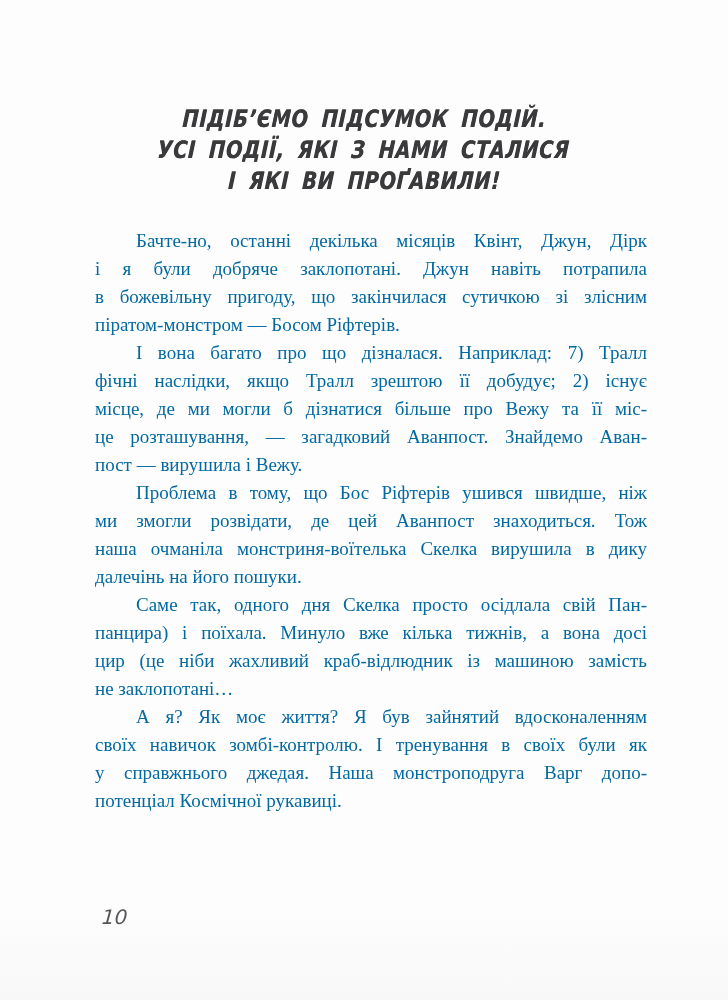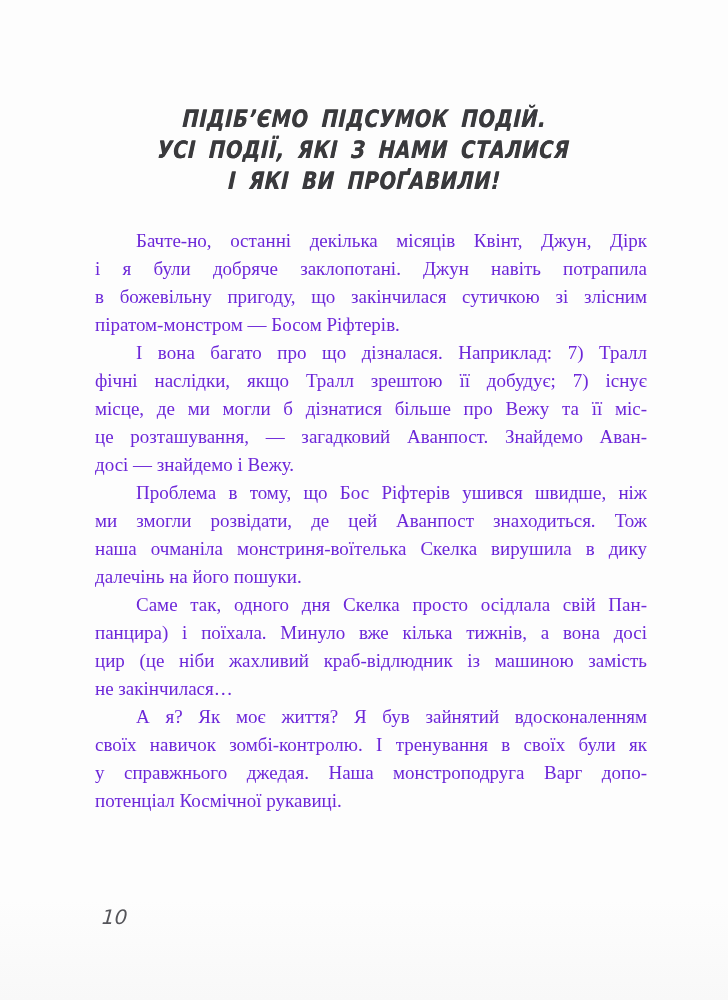--- a/index.html
+++ b/index.html
@@ -45,21 +45,21 @@
     text-shadow: 0.6px 0 0 currentColor;
   }
   
   .bodytext {
     position: absolute;
     top: 227px;
     left: 95px;
     width: 552px;
     font-size: 19px;
     line-height: 28px;
-    color: #6d28d9;
+    color: #0369a1;
   }
   .line {
     text-align: justify;
     text-align-last: left;
   }
   .line.fill {
     text-align-last: justify;
   }
   .line.indent {
     text-indent: 41px;
@@ -91,38 +91,38 @@
 
     <div class="paragraph">
       <div class="line fill indent">Бачте-но, останні декілька місяців Квінт, Джун, Дірк</div>
       <div class="line fill">і я були добряче заклопотані. Джун навіть потрапила</div>
       <div class="line fill">в божевільну пригоду, що закінчилася сутичкою зі злісним</div>
       <div class="line">піратом-монстром — Босом Ріфтерів.</div>
     </div>
 
     <div class="paragraph">
       <div class="line fill indent">І вона багато про що дізналася. Наприклад: 7) Тралл</div>
-      <div class="line fill">фічні наслідки, якщо Тралл зрештою її добудує; 7) існує</div>
+      <div class="line fill">фічні наслідки, якщо Тралл зрештою її добудує; 2) існує</div>
       <div class="line fill">місце, де ми могли б дізнатися більше про Вежу та її міс-</div>
       <div class="line fill">це розташування, — загадковий Аванпост. Знайдемо Аван-</div>
-      <div class="line">досі — знайдемо і Вежу.</div>
+      <div class="line">пост — вирушила і Вежу.</div>
     </div>
 
     <div class="paragraph">
       <div class="line fill indent">Проблема в тому, що Бос Ріфтерів ушився швидше, ніж</div>
       <div class="line fill">ми змогли розвідати, де цей Аванпост знаходиться. Тож</div>
       <div class="line fill">наша очманіла монстриня-воїтелька Скелка вирушила в дику</div>
       <div class="line">далечінь на його пошуки.</div>
     </div>
 
     <div class="paragraph">
       <div class="line fill indent">Саме так, одного дня Скелка просто осідлала свій Пан-</div>
       <div class="line fill">панцира) і поїхала. Минуло вже кілька тижнів, а вона досі</div>
       <div class="line fill">цир (це ніби жахливий краб-відлюдник із машиною замість</div>
-      <div class="line">не закінчилася…</div>
+      <div class="line">не заклопотані…</div>
     </div>
 
     <div class="paragraph">
       <div class="line fill indent">А я? Як моє життя? Я був зайнятий вдосконаленням</div>
       <div class="line fill">своїх навичок зомбі-контролю. І тренування в своїх були як</div>
       <div class="line fill">у справжнього джедая. Наша монстроподруга Варг допо-</div>
       <div class="line">потенціал Космічної рукавиці.</div>
     </div>
   </div>
 

